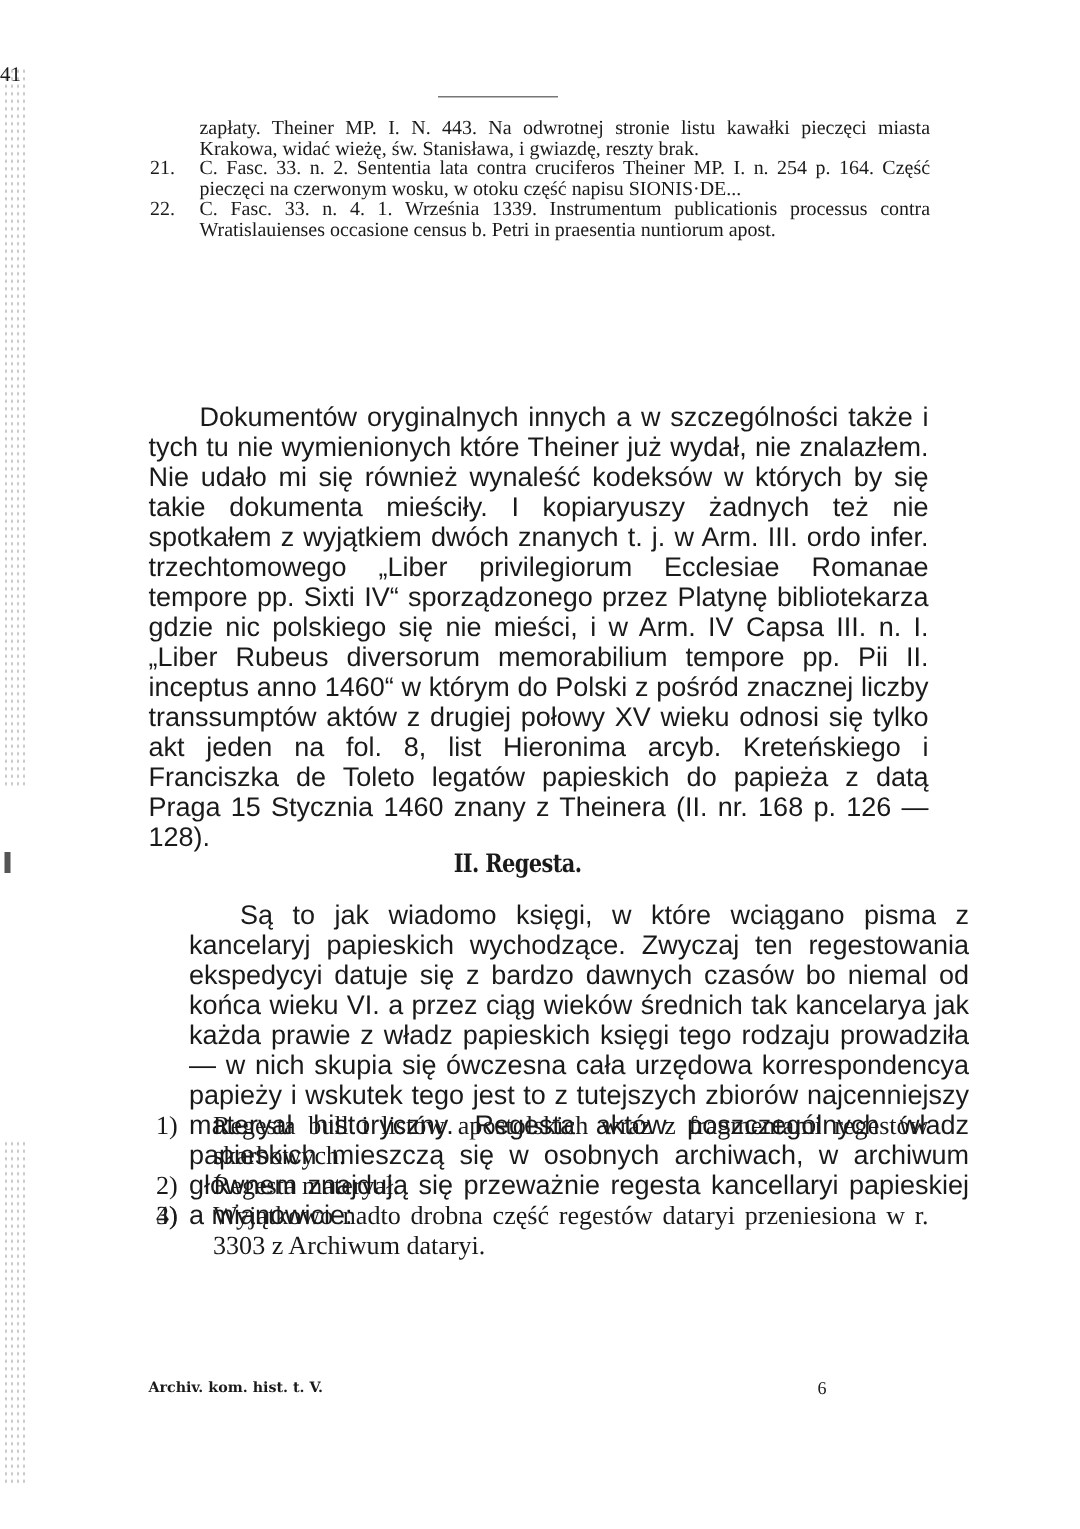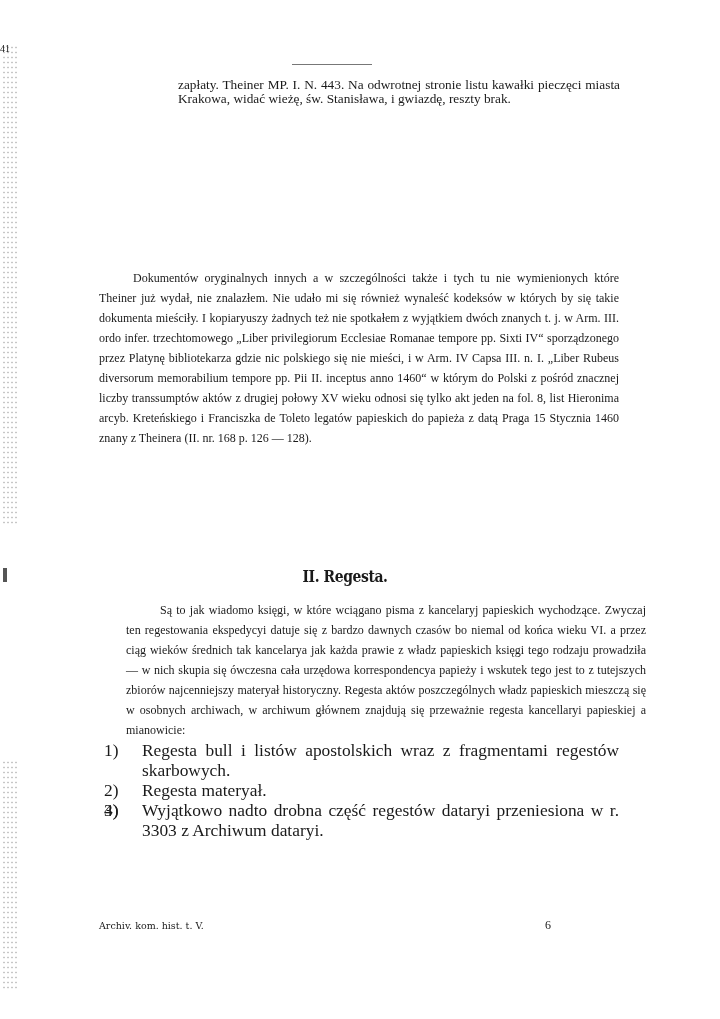--- a/index.html
+++ b/index.html
@@ -9,53 +9,61 @@
     }
     .speckle {
       position: absolute; left: 2px; width: 16px; background-image:
         radial-gradient(#9a9a9a 0.7px, transparent 1px);
       background-size: 4px 5px; opacity: 0.55;
     }
     .speckle.s1 { top: 45px; height: 480px; }
     .speckle.s2 { top: 760px; height: 230px; }
     .edge-mark { position: absolute; left: 3px; top: 568px; width: 4px; height: 14px; background: #555; }
 
-    .page-number { position: absolute; top: 43px; left: 0; width: 690px; text-align: left; font-size: 10px; font-family: "Liberation Serif", serif; }
+    .page-number { position: absolute; top: 43px; left: 0; width: 690px; text-align: left; font-size: 14px; font-family: "Liberation Serif", serif; }
     .page-rule { position: absolute; top: 64px; left: 292px; width: 80px; height: 0; border-top: 1px solid #777; }
 
     .notes { position: absolute; top: 78px; left: 100px; width: 520px; font-family: "Liberation Serif", serif; font-size: 13.3px; line-height: 13.6px; }
-    .note { position: relative; padding-left: 33px; text-align: justify; text-align-last: left; margin-left: 45px; }
+    .note { position: relative; padding-left: 33px; text-align: justify; text-align-last: left; }
     .note .num { position: absolute; left: 0; top: 0; }
 
-    .body-text { position: absolute; left: 99px; width: 520px; font-family: Liberation Serif, serif; font-size: 12px; line-height: 20px; text-align: justify; text-align-last: left; }
+    .body-text { position: absolute; left: 99px; width: 520px; font-family: Liberation Sans, sans-serif; font-size: 18px; line-height: 20px; text-align: justify; text-align-last: left; }
     .p1 { top: 268px; }
     .p1 .indent, .p2 .indent { display: inline-block; width: 34px; }
     .heading { position: absolute; top: 566px; left: 0; width: 690px; text-align: center; font-family: "DejaVu Serif", serif; font-weight: bold; font-size: 17px; letter-spacing: -0.5px; transform: scaleX(0.82); }
     .p2 { top: 600px; margin-left: 27px; }
     .list { position: absolute; top: 740px; left: 99px; width: 520px; font-family: "Liberation Serif", serif; font-size: 17.4px; line-height: 20px; }
     .li { position: relative; padding-left: 43px; text-align: justify; text-align-last: left; }
     .li .num { position: absolute; left: 5px; top: 0; }
 
-    .footer-left { position: absolute; top: 920px; left: 99px; font-family: "DejaVu Serif", serif; font-weight: normal; font-size: 9.5px; }
+    .footer-left { position: absolute; top: 920px; left: 99px; font-family: "DejaVu Serif", serif; font-weight: bold; font-size: 9.5px; }
     .footer-right { position: absolute; top: 918px; left: 545px; font-family: "Liberation Serif", serif; font-size: 12px; }
   </style>
 </head>
 <body>
 
 <div class="speckle s1"></div>
 <div class="speckle s2"></div>
 <div class="edge-mark"></div>
 
 <div class="page-number">41</div>
 <div class="page-rule"></div>
 
 <div class="notes">
   <div class="note">
     <span class="num"></span>
     <span>zapłaty. Theiner MP. I. N. 443. Na odwrotnej stronie listu kawałki pieczęci miasta Krakowa, widać wieżę, św. Stanisława, i gwiazdę, reszty brak.</span>
+  </div>
+  <div class="note">
+    <span class="num">21.</span>
+    <span>C. Fasc. 33. n. 2. Sententia lata contra cruciferos Theiner MP. I. n. 254 p. 164. Część pieczęci na czerwonym wosku, w otoku część napisu SIONIS·DE...</span>
+  </div>
+  <div class="note">
+    <span class="num">22.</span>
+    <span>C. Fasc. 33. n. 4. 1. Września 1339. Instrumentum publicationis processus contra Wratislauienses occasione census b. Petri in praesentia nuntiorum apost.</span>
   </div>
 </div>
 
 <div class="body-text p1">
   <span class="indent"></span><span>Dokumentów oryginalnych innych a w szczególności także i tych tu nie wymienionych które Theiner już wydał, nie znalazłem. Nie udało mi się również wynaleść kodeksów w których by się takie dokumenta mieściły. I kopiaryuszy żadnych też nie spotkałem z wyjątkiem dwóch znanych t. j. w Arm. III. ordo infer. trzechtomowego „Liber privilegiorum Ecclesiae Romanae tempore pp. Sixti IV“ sporządzonego przez Platynę bibliotekarza gdzie nic polskiego się nie mieści, i w Arm. IV Capsa III. n. I. „Liber Rubeus diversorum memorabilium tempore pp. Pii II. inceptus anno 1460“ w którym do Polski z pośród znacznej liczby transsumptów aktów z drugiej połowy XV wieku odnosi się tylko akt jeden na fol. 8, list Hieronima arcyb. Kreteńskiego i Franciszka de Toleto legatów papieskich do papieża z datą Praga 15 Stycznia 1460 znany z Theinera (II. nr. 168 p. 126 — 128).</span>
 </div>
 
 <div class="heading">II. Regesta.</div>
 
 <div class="body-text p2">

